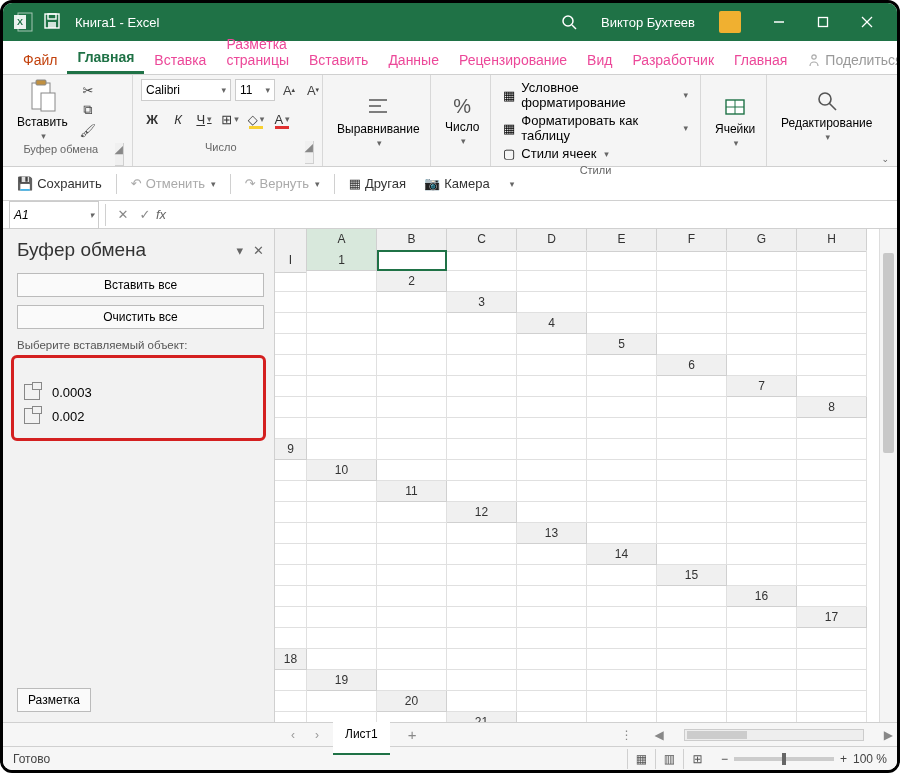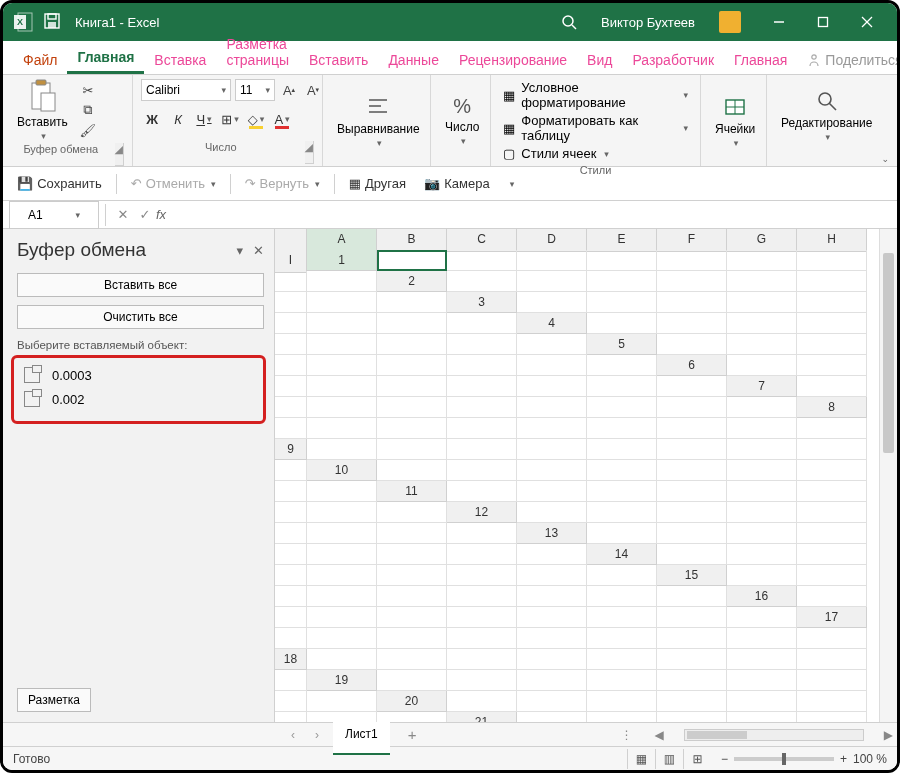--- a/index.html
+++ b/index.html
@@ -40,36 +40,36 @@
 .styles-body { display:flex; flex-direction:column; gap:1px; font-size:13px; }
 .styles-body .srow { display:flex; align-items:center; gap:6px; padding:1px 4px; }
 .caret { font-size:9px; color:#666; margin-left:2px; }
 
 .qat { background:#fff; height:34px; border-bottom:1px solid #d0d0d0; display:flex; align-items:center; padding:0 10px; gap:10px; font-size:13px; }
 .qbtn { display:flex; align-items:center; gap:4px; color:#333; padding:0 4px; }
 .qbtn.dis { color:#aaa; }
 .qsep { width:1px; height:20px; background:#d0d0d0; }
 
 .formulabar { background:#fff; height:28px; border-bottom:1px solid #d0d0d0; display:flex; align-items:center; padding:0 6px; }
-.namebox { border:1px solid #ccc; width:90px; height:28px; display:flex; align-items:center; padding:0 18px; font-size:12px; justify-content:space-between; }
+.namebox { border:1px solid #ccc; width:90px; height:28px; display:flex; align-items:center; padding:0 4px; font-size:12px; justify-content:space-between;font-style:italic; }
 .fb-sep { width:1px; height:22px; background:#d0d0d0; margin:0 6px; }
 .fb-btn { width:22px; color:#888; text-align:center; font-size:13px; }
 .fx { font-style:italic; color:#666; font-size:13px; margin-right:6px; }
 .formula-input { flex:1; height:22px; border:none; font-size:12px; }
 
 .workarea { display:flex; height:calc(100% - 38px - 34px - 92px - 34px - 28px - 24px - 24px); }
 
 .clippanel { width:272px; background:#f2f2f2; border-right:1px solid #d0d0d0; padding:10px 10px 10px 14px; display:flex; flex-direction:column; position:relative; }
 .clip-head { display:flex; align-items:center; justify-content:space-between; }
 .clip-title { font-size:19px; color:#333; }
 .clip-icons { display:flex; gap:10px; color:#666; font-size:13px; }
 .clip-btns { display:flex; gap:8px; margin-top:12px;flex-direction:column; }
 .clip-btn { border:1px solid #bbb; background:#fafafa; font-size:12px; padding:4px 8px; }
 .clip-hint { font-size:11.5px; color:#555; margin-top:10px; }
-.clip-items { border:3px solid #d42020; border-radius:6px; margin-top:4px; padding:5px 4px 10px; position:relative; margin-left:-6px; margin-right:-2px; }
+.clip-items { border:3px solid #d42020; border-radius:6px; margin-top:4px; padding:22px 4px 10px; position:relative; margin-left:-6px; margin-right:-2px; }
 .clip-item { display:flex; align-items:center; gap:12px; padding:4px 6px; font-size:13px; }
 .clip-item .cicon { width:16px; height:16px; border:1px solid #888; position:relative; }
 .clip-item .cicon::before { content:''; position:absolute; top:-3px; right:-3px; width:8px; height:6px; border:1px solid #888; background:#f2f2f2; }
 .params-btn { border:1px solid #bbb; background:#fafafa; font-size:12px; padding:4px 10px; position:absolute; bottom:10px; left:14px; }
 
 .gridwrap { flex:1; overflow:hidden; position:relative; background:#fff; }
 .grid { display:grid; grid-template-columns:32px repeat(8,70px); grid-auto-rows:21px; font-size:12px; color:#333; }
 .colh { background:#f0f0f0; border-right:1px solid #d0d0d0; border-bottom:1px solid #d0d0d0; text-align:center; line-height:21px; height:23px; }
 .colh.sel { background:#d8e8dc; }
 .rowh { background:#f0f0f0; border-right:1px solid #d0d0d0; border-bottom:1px solid #d0d0d0; text-align:center; line-height:21px; }

